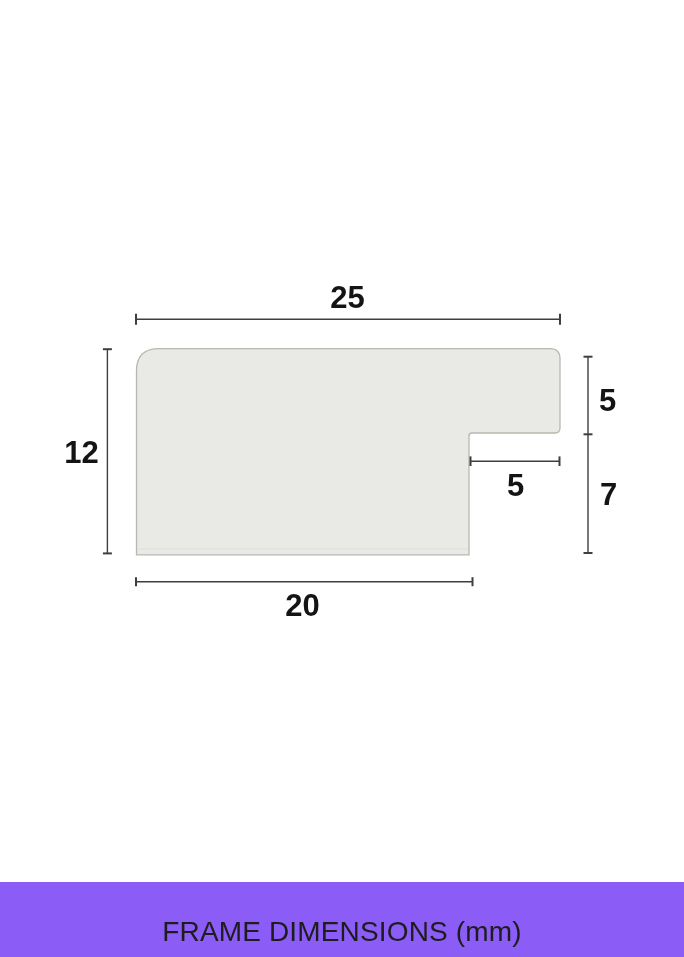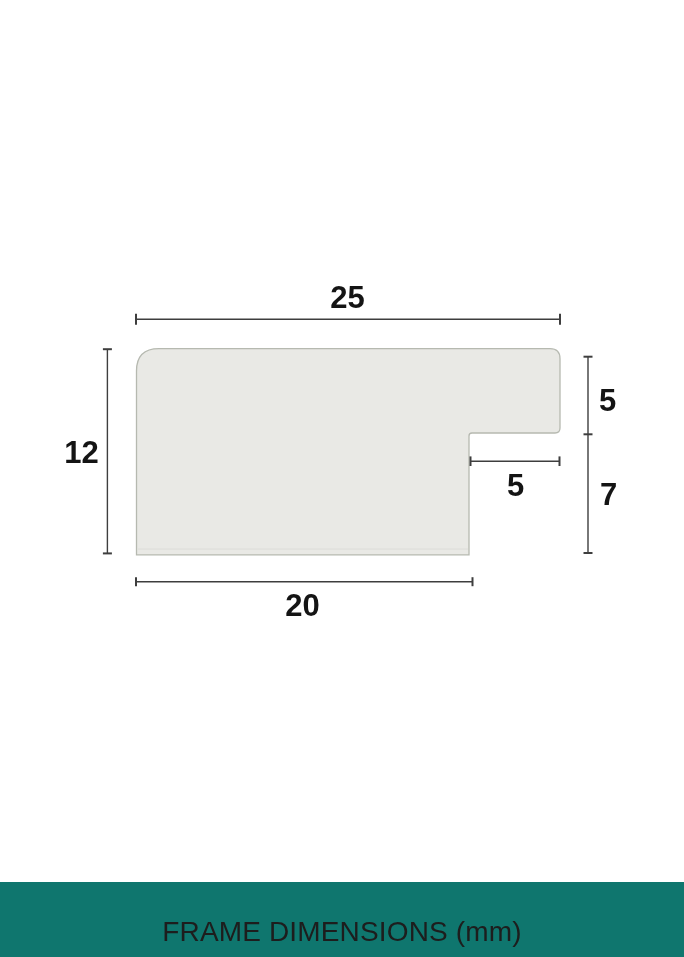--- a/index.html
+++ b/index.html
@@ -1,20 +1,20 @@
 <!DOCTYPE html>
 <html><head>
 <meta charset="utf-8">
 <style>
   html,body{margin:0;padding:0;}
   body{width:684px;height:957px;background:#ffffff;font-family:"Liberation Sans",sans-serif;overflow:hidden;position:relative;}
   svg{position:absolute;left:0;top:0;}
   .num{font-family:"Liberation Sans",sans-serif;font-weight:bold;font-size:31px;fill:#141414;}
   
-  .bar{position:absolute;left:0;top:882px;width:684px;height:75px;background:#0f766e;}
+  .bar{position:absolute;left:0;top:882px;width:684px;height:75px;background:#8b5cf6;}
   .bar span{font-size:28px;color:#1d1d1d;letter-spacing:0.15px;position:absolute;top:33.7px;left:50%;transform:translateX(-50%);white-space:nowrap;}
 </style>
 </head>
 <body>
 
 <svg width="684" height="882" viewBox="0 0 684 882">
 
   <path d="M 136.5 554.8
            L 136.5 371
            Q 136.5 348.7 159 348.7

